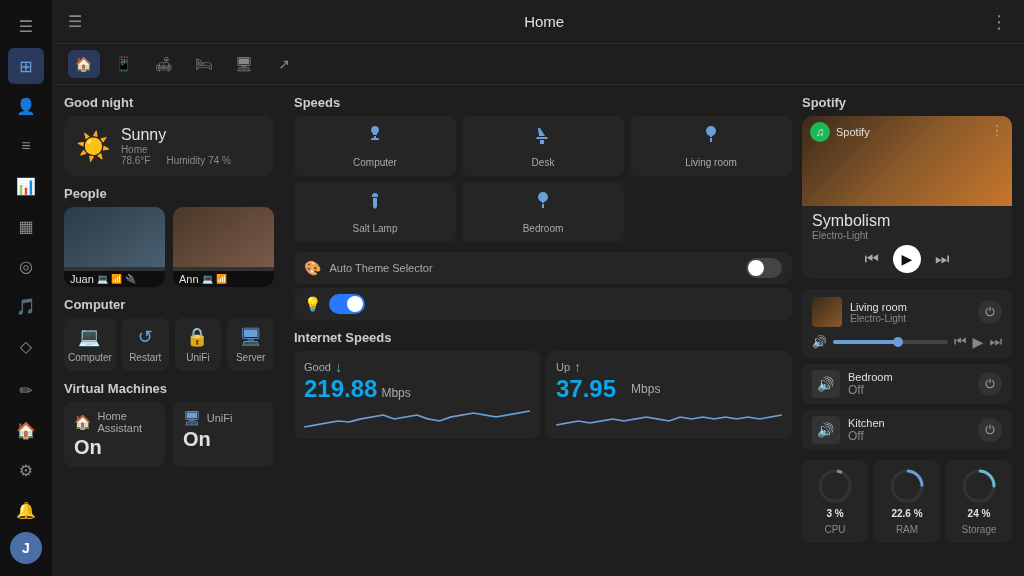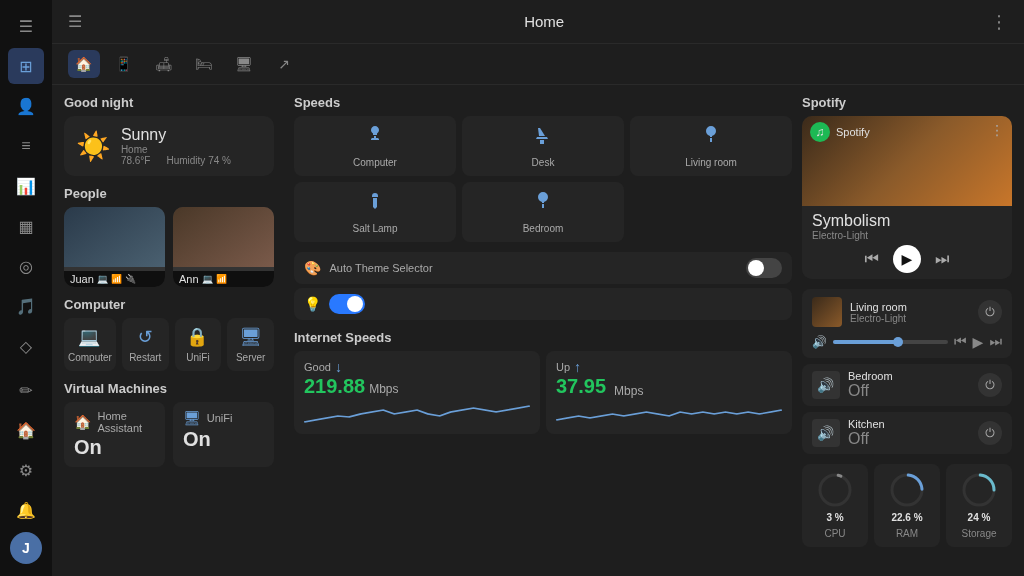--- a/index.html
+++ b/index.html
@@ -327,23 +327,23 @@
       padding: 8px 10px;
     }
     .speed-card .direction {
       font-size: 11px;
       color: #aaa;
       display: flex;
       align-items: center;
       gap: 4px;
     }
     .speed-card .value {
-      font-size: 20px;
+      font-size: 24px;
       font-weight: 600;
-      color: #22c55e;
+      color: #0ea5e9;
     }
     .speed-card .unit { font-size: 12px; color: #aaa; }
     .speed-graph {
       margin-top: 4px;
       height: 24px;
       position: relative;
     }
     .speed-graph svg { width: 100%; height: 100%; }
 
     
@@ -514,21 +514,21 @@
       height: 28px;
       border-radius: 4px;
       background: #333;
       display: flex;
       align-items: center;
       justify-content: center;
       font-size: 14px;
     }
     .speaker-simple .info { flex: 1; }
     .speaker-simple .sname { font-size: 11px; }
-    .speaker-simple .sstatus { font-size: 16px; color: #888; }
+    .speaker-simple .sstatus { font-size: 12px; color: #888; }
 
     
     .stats-grid {
       display: grid;
       grid-template-columns: repeat(3, 1fr);
       gap: 6px;
     }
     .stat-card {
       background: #252525;
       border-radius: 8px;
@@ -751,21 +751,21 @@
               <svg viewBox="0 0 100 24" preserveAspectRatio="none">
                 <polyline points="0,20 5,18 10,16 15,14 20,15 25,12 30,10 35,8 40,12 45,10 50,8 55,12 60,14 65,10 70,8 75,6 80,8 85,10 90,8 95,6 100,4" fill="none" stroke="#6a9fd8" stroke-width="1.5"></polyline>
               </svg>
             </div>
           </div>
           <div class="speed-card">
             <div class="direction">
               <span>Up</span>
               <span style="color:#6a9fd8;font-size:14px;">↑</span>
             </div>
-            <div style="display:flex;align-items:flex-end;gap:8px;">
+            <div style="display:flex;align-items:center;gap:15px;">
               <span class="value">37.95</span>
               <span class="unit">Mbps</span>
             </div>
             <div class="speed-graph">
               <svg viewBox="0 0 100 24" preserveAspectRatio="none">
                 <polyline points="0,18 5,16 10,14 15,16 20,14 25,12 30,14 35,12 40,10 45,12 50,14 55,10 60,12 65,10 70,12 75,10 80,12 85,10 90,12 95,10 100,8" fill="none" stroke="#6a9fd8" stroke-width="1.5"></polyline>
               </svg>
             </div>
           </div>
         </div>

